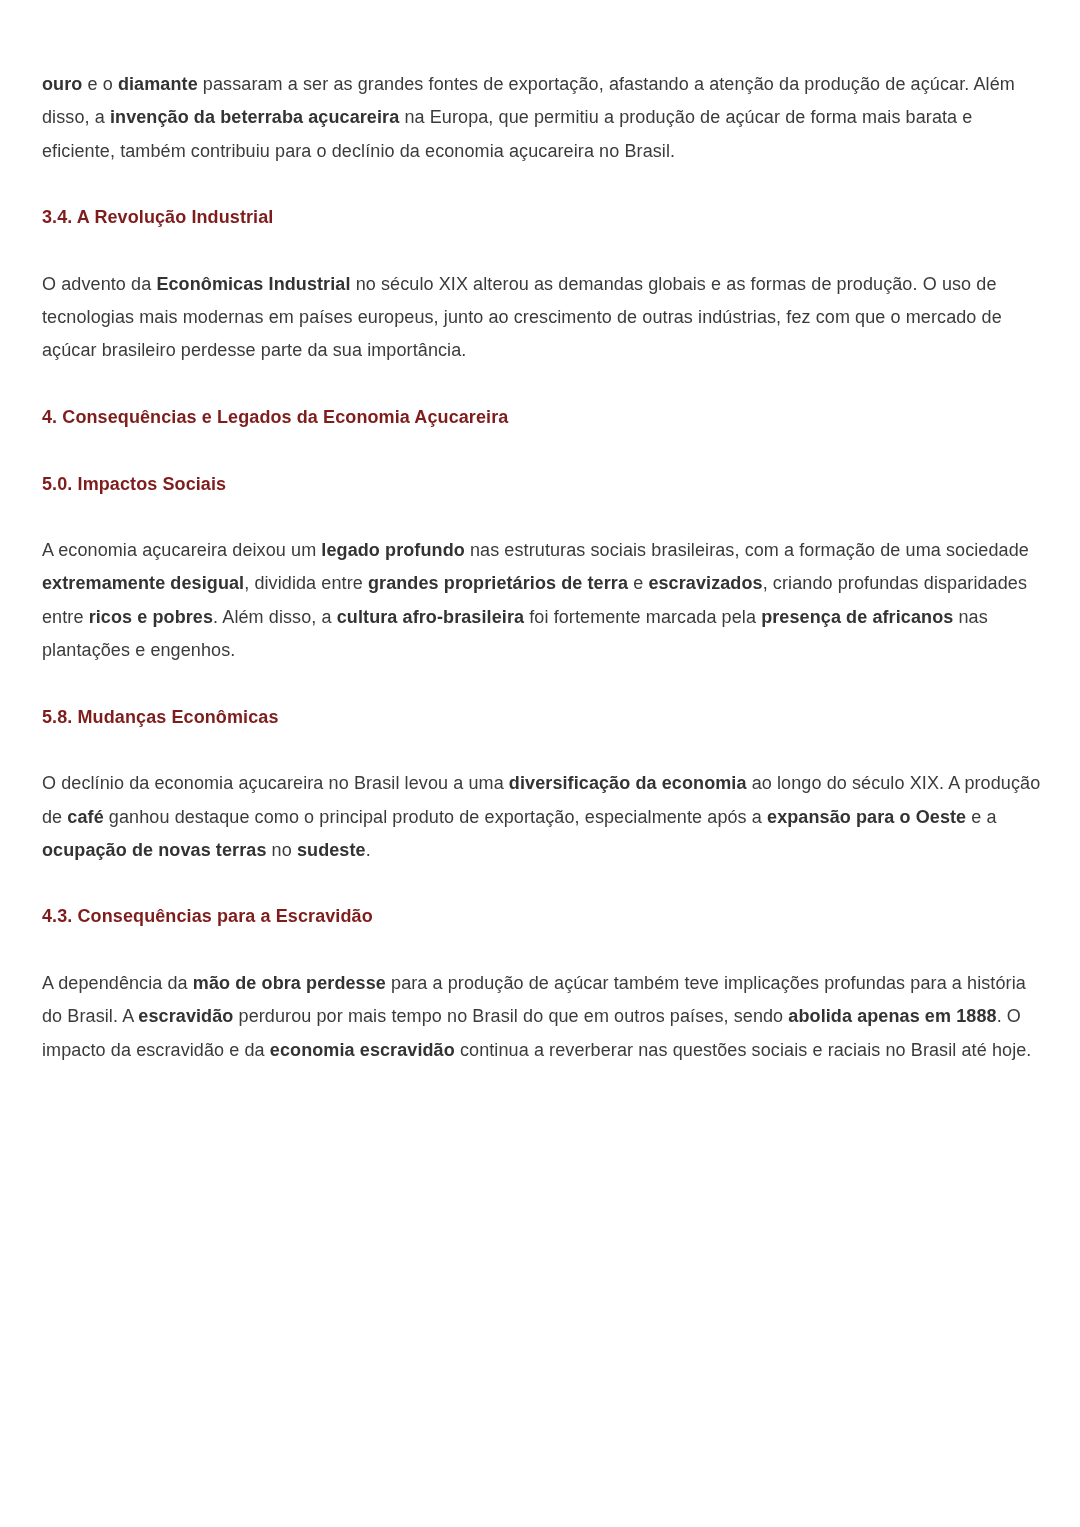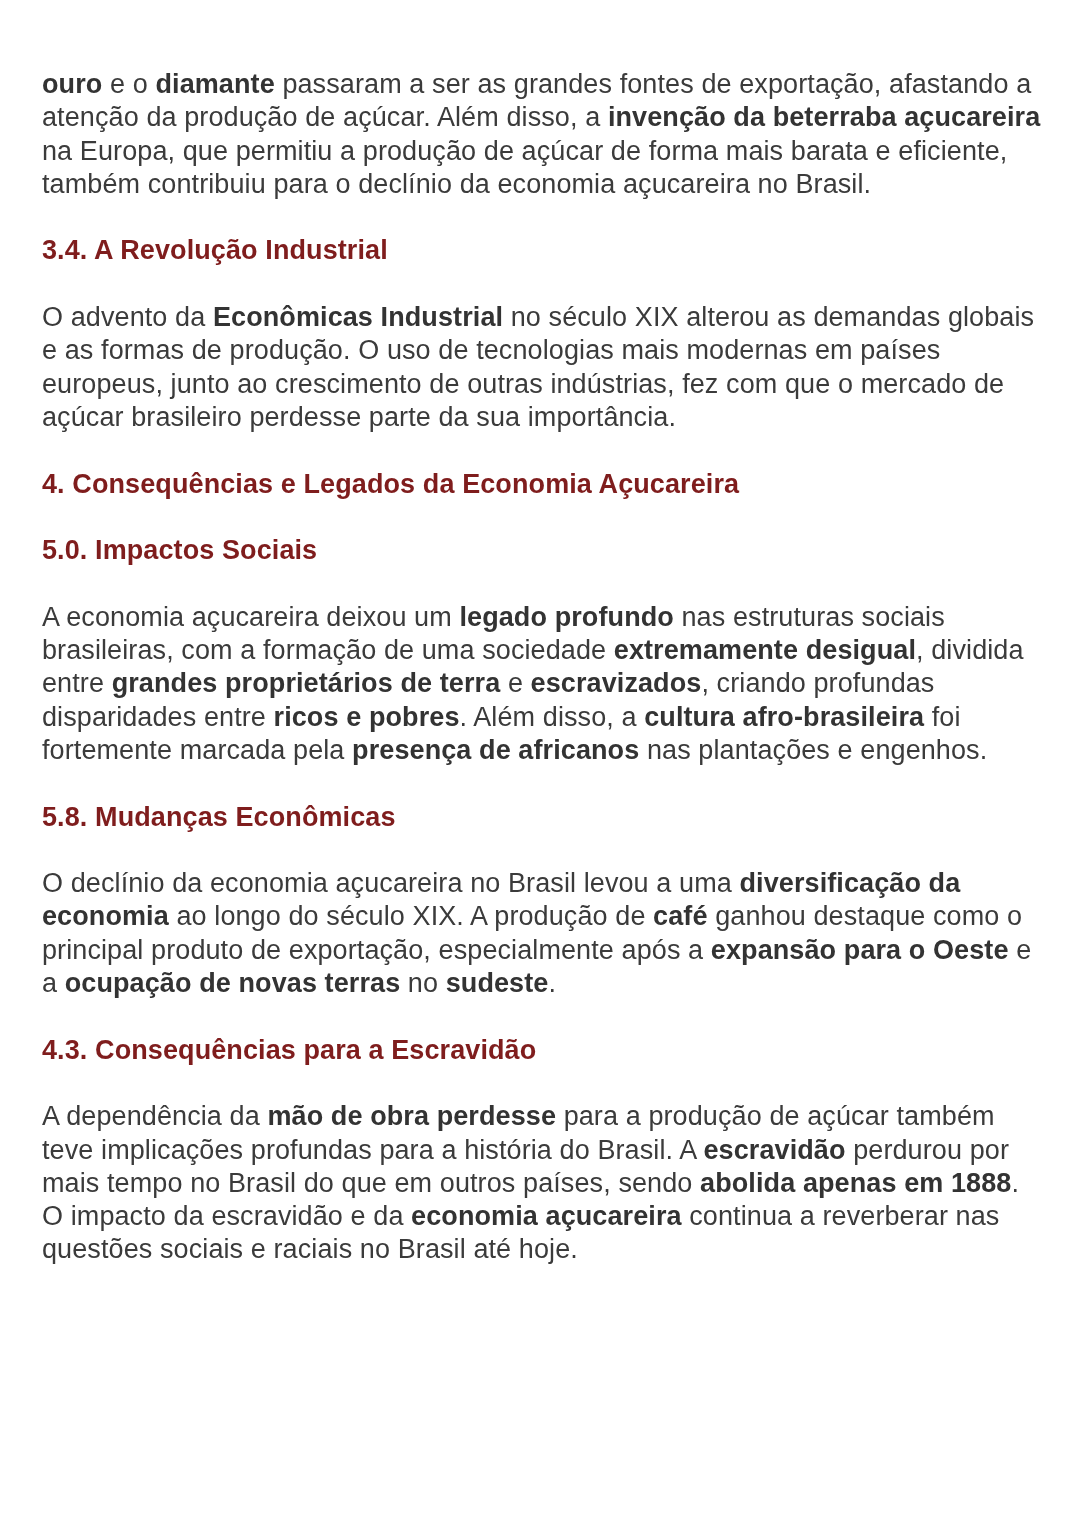--- a/index.html
+++ b/index.html
@@ -3,21 +3,21 @@
 <meta charset="utf-8">
 <style>
   html, body { margin: 0; padding: 0; background: #ffffff; }
   body {
     width: 1080px; height: 1527px; overflow: hidden;
     font-family: "Liberation Sans", "DejaVu Sans", sans-serif;
     color: #3b3b3b;
   }
   .doc { position: absolute; left: 42px; top: 68px; width: 1000px; }
   p, h2, h3 {
-    margin: 0; font-size: 27px; line-height: 33.3px; font-weight: normal;
+    margin: 0; font-size: 18px; line-height: 33.3px; font-weight: normal;
     letter-spacing: 0.1px;
   }
   .gap { height: 33.3px; }
   h2, h3 { font-weight: bold; color: #7f1d1d; }
   b { font-weight: bold; color: #333333; }
 </style>
 </head>
 <body>
 
 <div class="doc">
@@ -32,14 +32,14 @@
   <h3>5.0. Impactos Sociais</h3>
   <div class="gap"></div>
   <p>A economia açucareira deixou um <b>legado profundo</b> nas estruturas sociais brasileiras, com a formação de uma sociedade <b>extremamente desigual</b>, dividida entre <b>grandes proprietários de terra</b> e <b>escravizados</b>, criando profundas disparidades entre <b>ricos e pobres</b>. Além disso, a <b>cultura afro-brasileira</b> foi fortemente marcada pela <b>presença de africanos</b> nas plantações e engenhos.</p>
   <div class="gap"></div>
   <h3>5.8. Mudanças Econômicas</h3>
   <div class="gap"></div>
   <p>O declínio da economia açucareira no Brasil levou a uma <b>diversificação da economia</b> ao longo do século XIX. A produção de <b>café</b> ganhou destaque como o principal produto de exportação, especialmente após a <b>expansão para o Oeste</b> e a <b>ocupação de novas terras</b> no <b>sudeste</b>.</p>
   <div class="gap"></div>
   <h3>4.3. Consequências para a Escravidão</h3>
   <div class="gap"></div>
-  <p>A dependência da <b>mão de obra perdesse</b> para a produção de açúcar também teve implicações profundas para a história do Brasil. A <b>escravidão</b> perdurou por mais tempo no Brasil do que em outros países, sendo <b>abolida apenas em 1888</b>. O impacto da escravidão e da <b>economia açucareira</b> continua a reverberar nas questões sociais e raciais no Brasil até hoje.</p>
+  <p>A dependência da <b>mão de obra perdesse</b> para a produção de açúcar também teve implicações profundas para a história do Brasil. A <b>escravidão</b> perdurou por mais tempo no Brasil do que em outros países, sendo <b>abolida apenas em 1888</b>. O impacto da escravidão e da <b>economia escravidão</b> continua a reverberar nas questões sociais e raciais no Brasil até hoje.</p>
 </div>
 
 </body></html>

